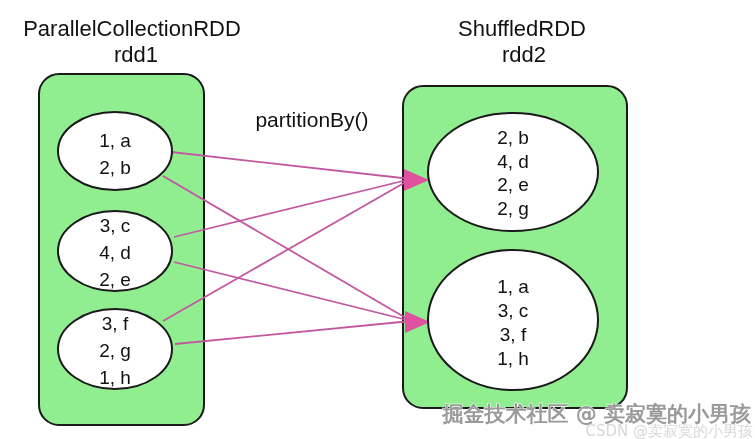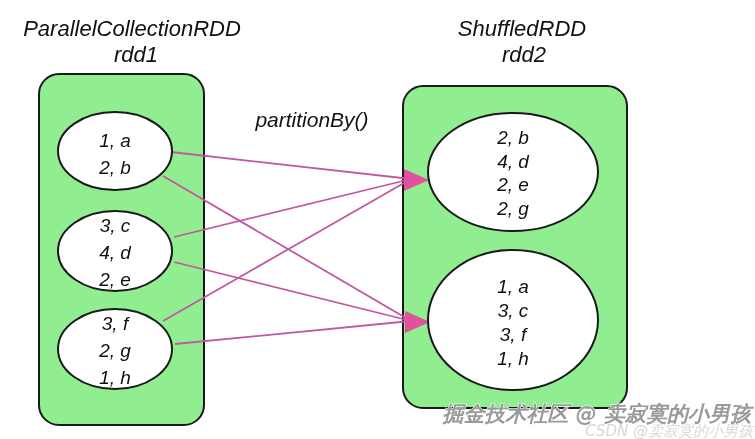--- a/index.html
+++ b/index.html
@@ -7,21 +7,20 @@
     padding: 0;
     background: #ffffff;
   }
   .stage {
     position: relative;
     width: 755px;
     height: 439px;
     background: #ffffff;
     overflow: hidden;
     font-family: "Liberation Sans", sans-serif;
-    font-style: italic;
   }
   svg { display: block; }
 
   .box   { stroke: #1a1a1a; stroke-width: 2; }
   .node  { fill: #ffffff; stroke: #1a1a1a; stroke-width: 2; }
   .flow  { stroke-width: 1.8; fill: none; }
   .head  { stroke: none; }
 
   text {
     font-family: "Liberation Sans", sans-serif;

